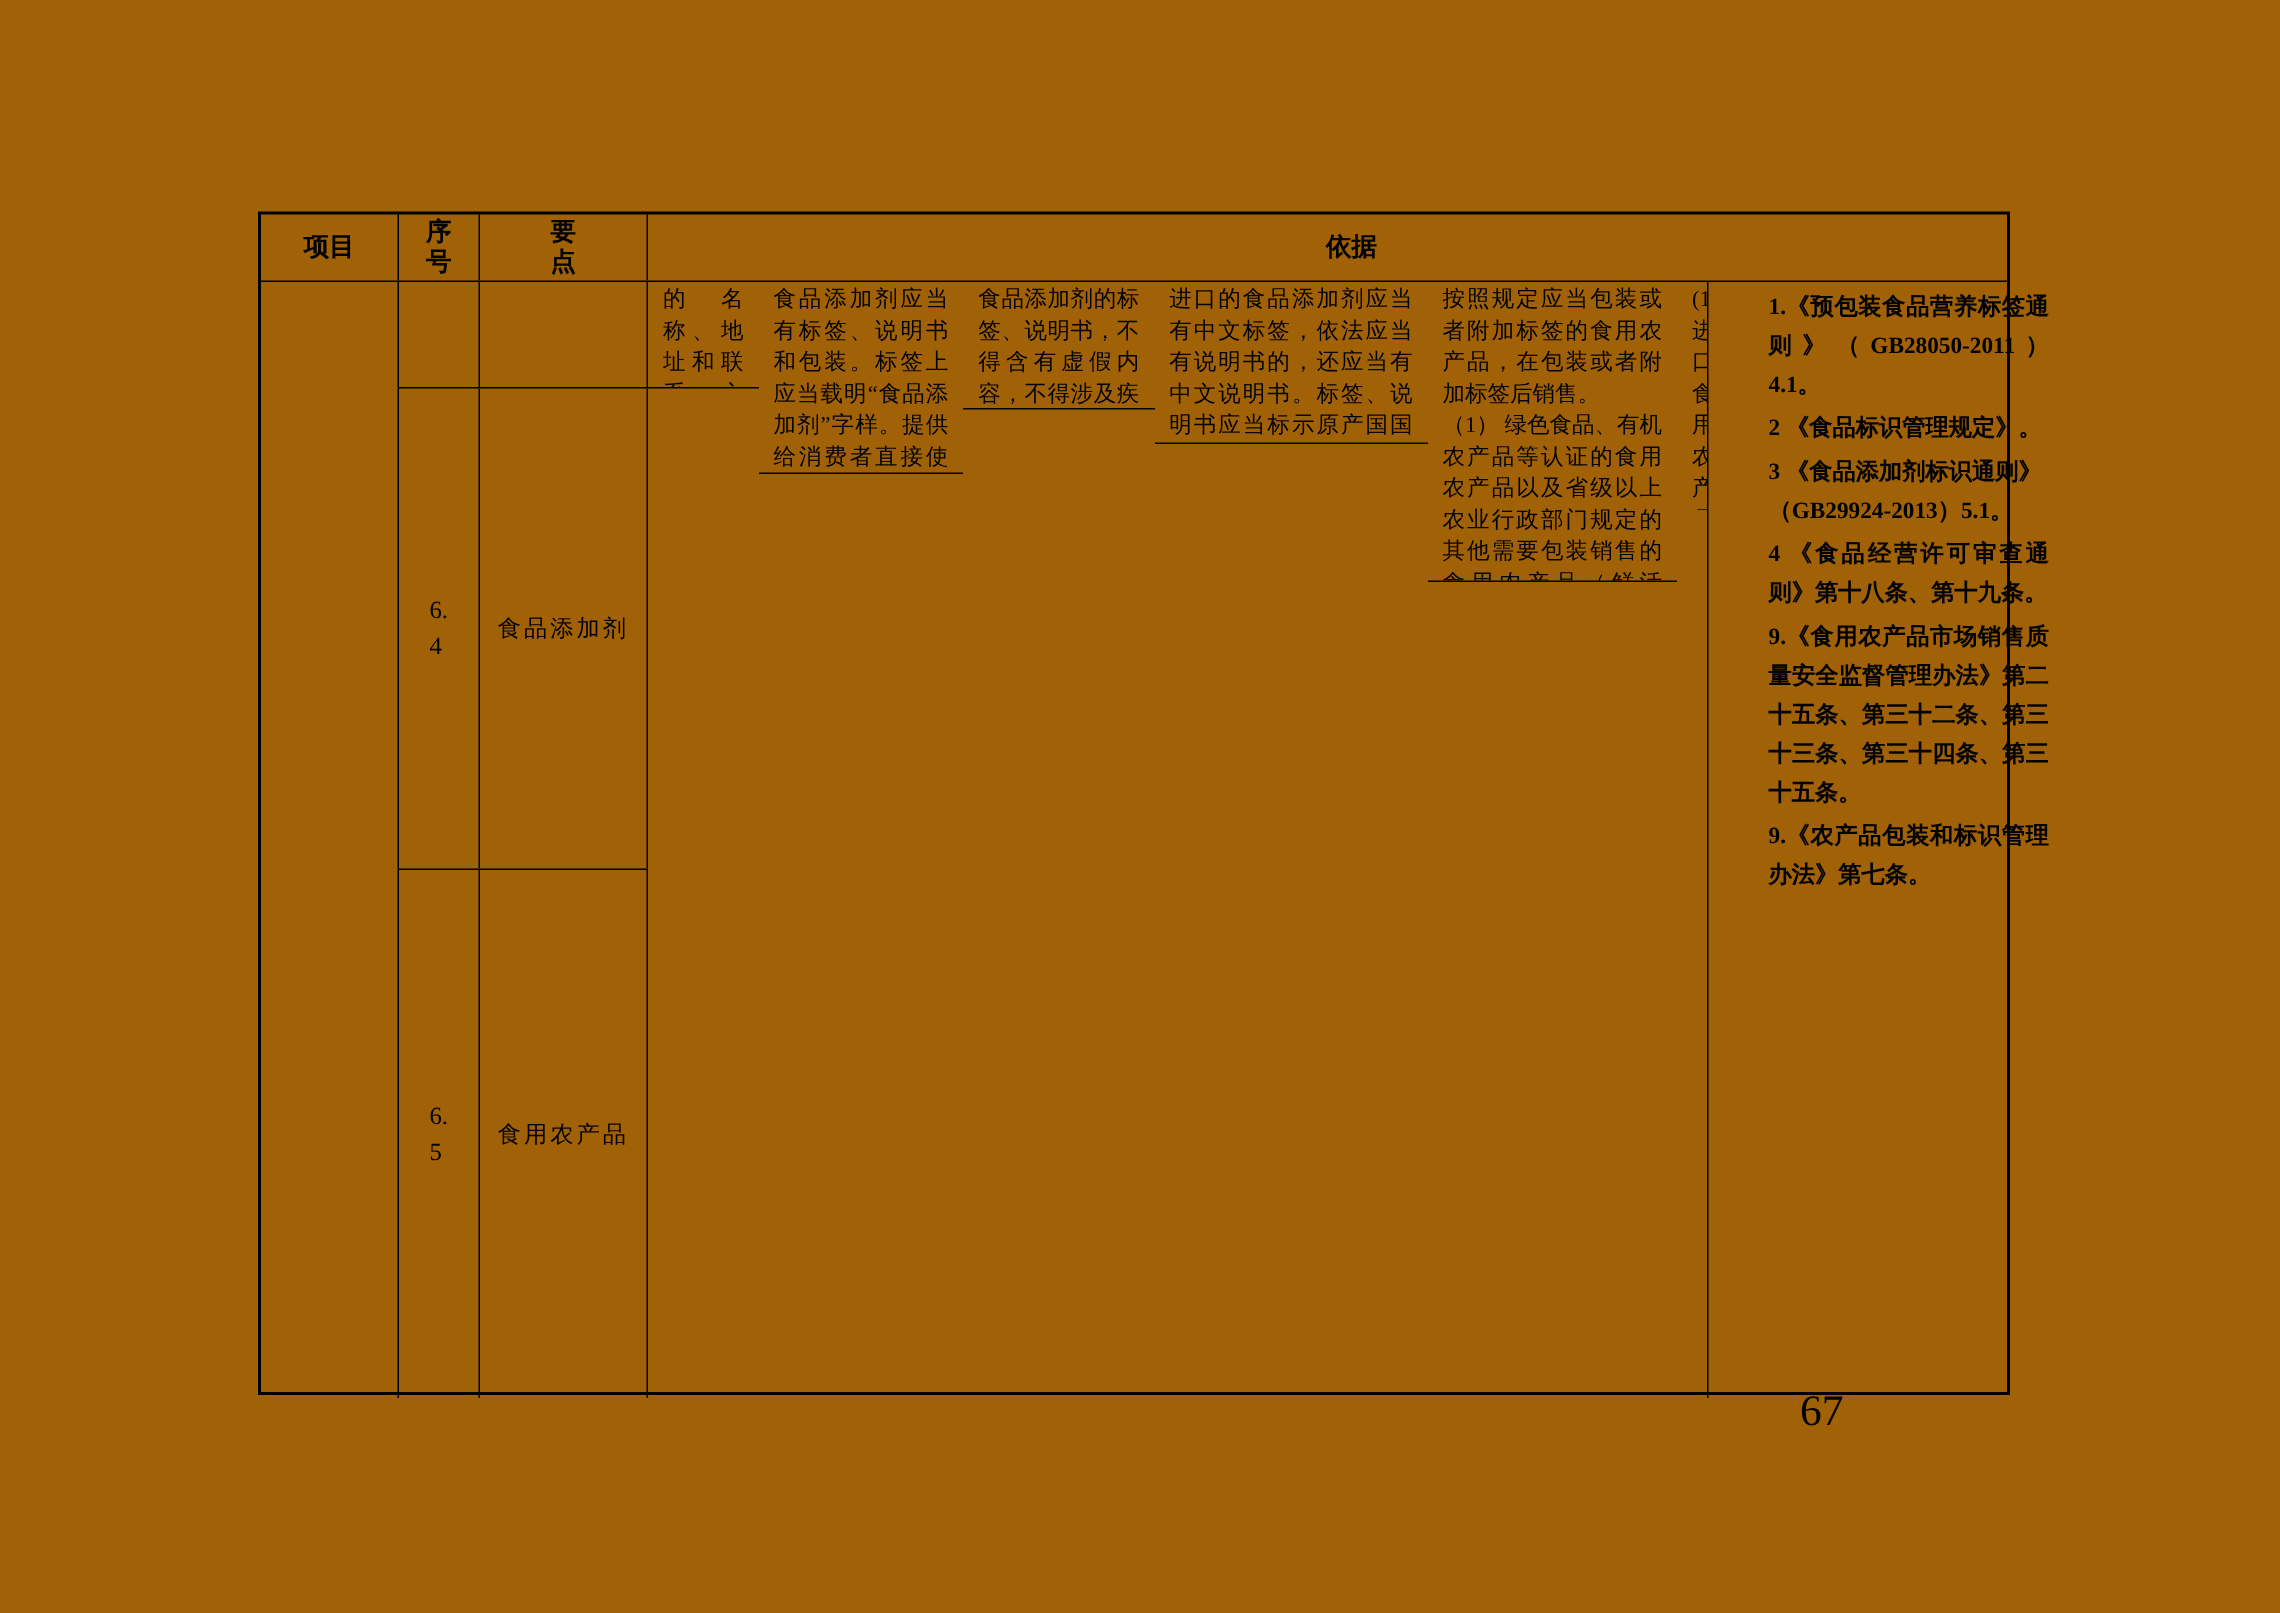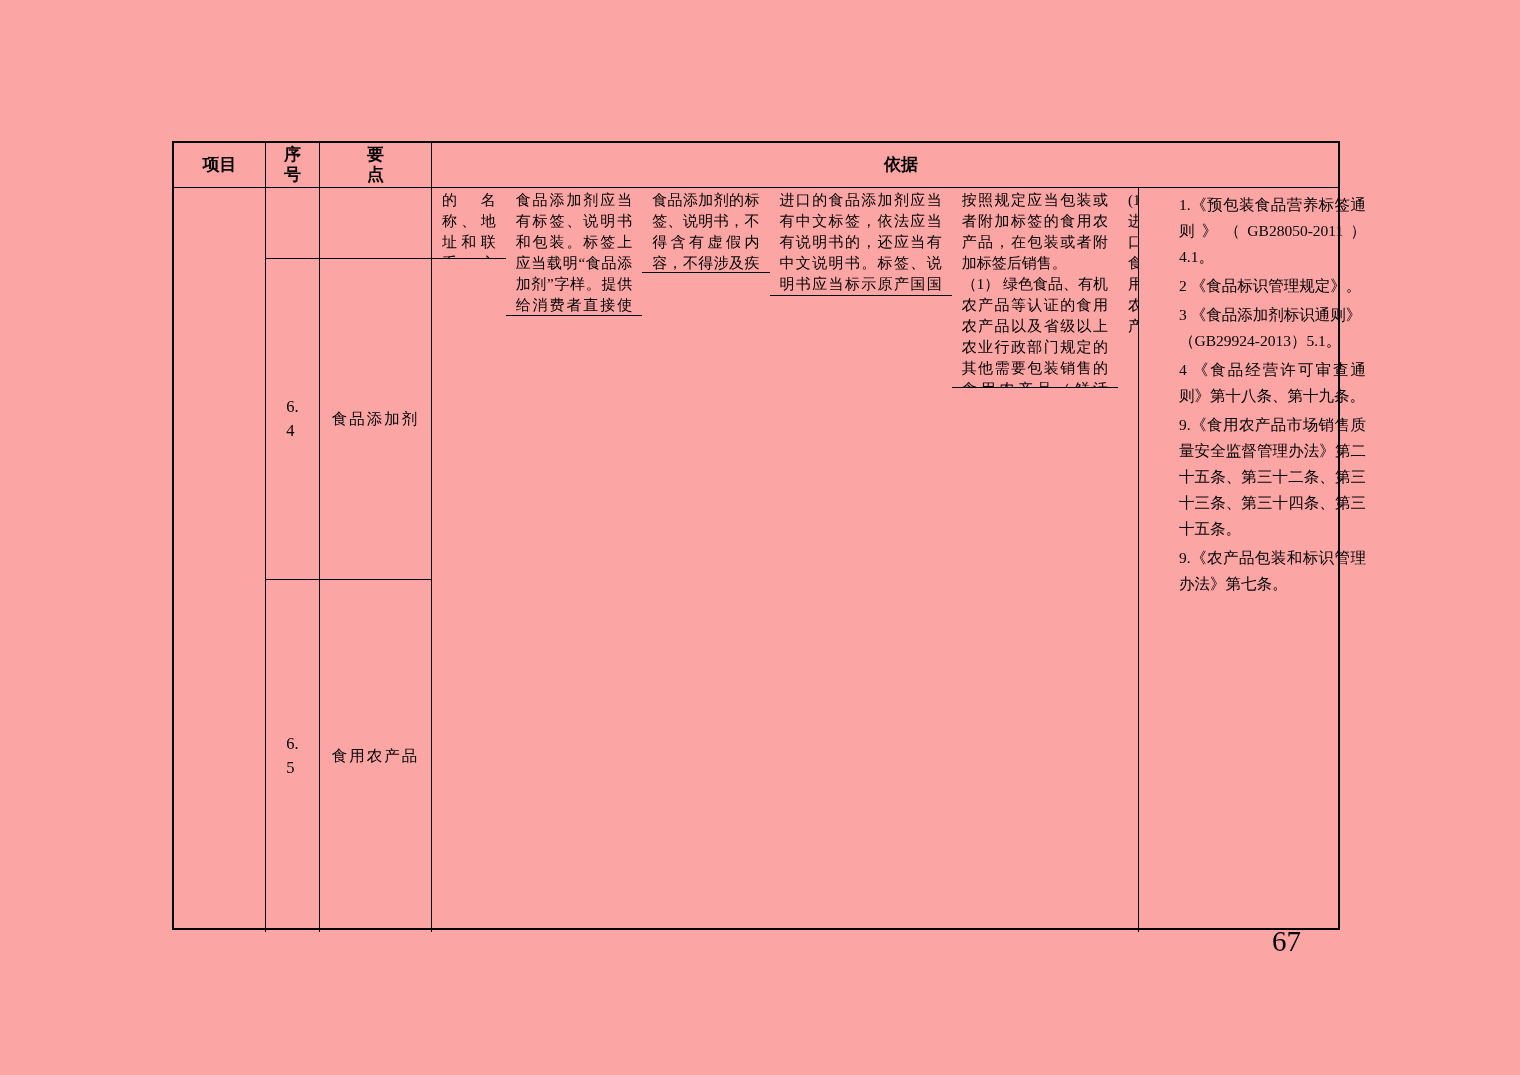--- a/index.html
+++ b/index.html
@@ -1,19 +1,19 @@
 <!DOCTYPE html>
 <html><head>
 <meta charset="utf-8">
 <style>
   html,body{margin:0;padding:0;background:#ffffff;}
   .page{
     position:relative;
     width:1520px;height:1075px;
-    background:#fca5a5;color:#000;
+    background:#a16207;color:#000;
     font-family:"Liberation Serif","DejaVu Serif",serif;
     overflow:hidden;
   }
   .doc-table{
     position:absolute;left:172px;top:141px;
     width:1168px;height:789px;
     border:2px solid #000;
     box-sizing:border-box;
     display:flex;flex-direction:column;
   }
@@ -68,23 +68,23 @@
   .r2{height:85px;min-height:85px;}
   .r3{height:108px;min-height:108px;}
   .r4{height:200px;min-height:200px;}
   .r5{height:152px;min-height:152px;flex:1;}
   .basis-col{
     flex:1;box-sizing:border-box;
     padding:4px 8px 0 8px;
     font-size:15.5px;line-height:26px;
     overflow:hidden;
   }
-  .basis-item{white-space:pre-wrap;text-align:justify;margin:0 0 3px 0;}
+  .basis-item{white-space:pre-wrap;text-align:justify;margin:0 0 3px 0;font-weight:bold;}
   .page-number{
-    position:absolute;left:1272px;top:924px;
+    position:absolute;left:1200px;top:924px;
     font-size:29px;line-height:34px;
   }
 </style>
 </head>
 <body>
 
 <div class="page">
 
   <div class="doc-table">
 

